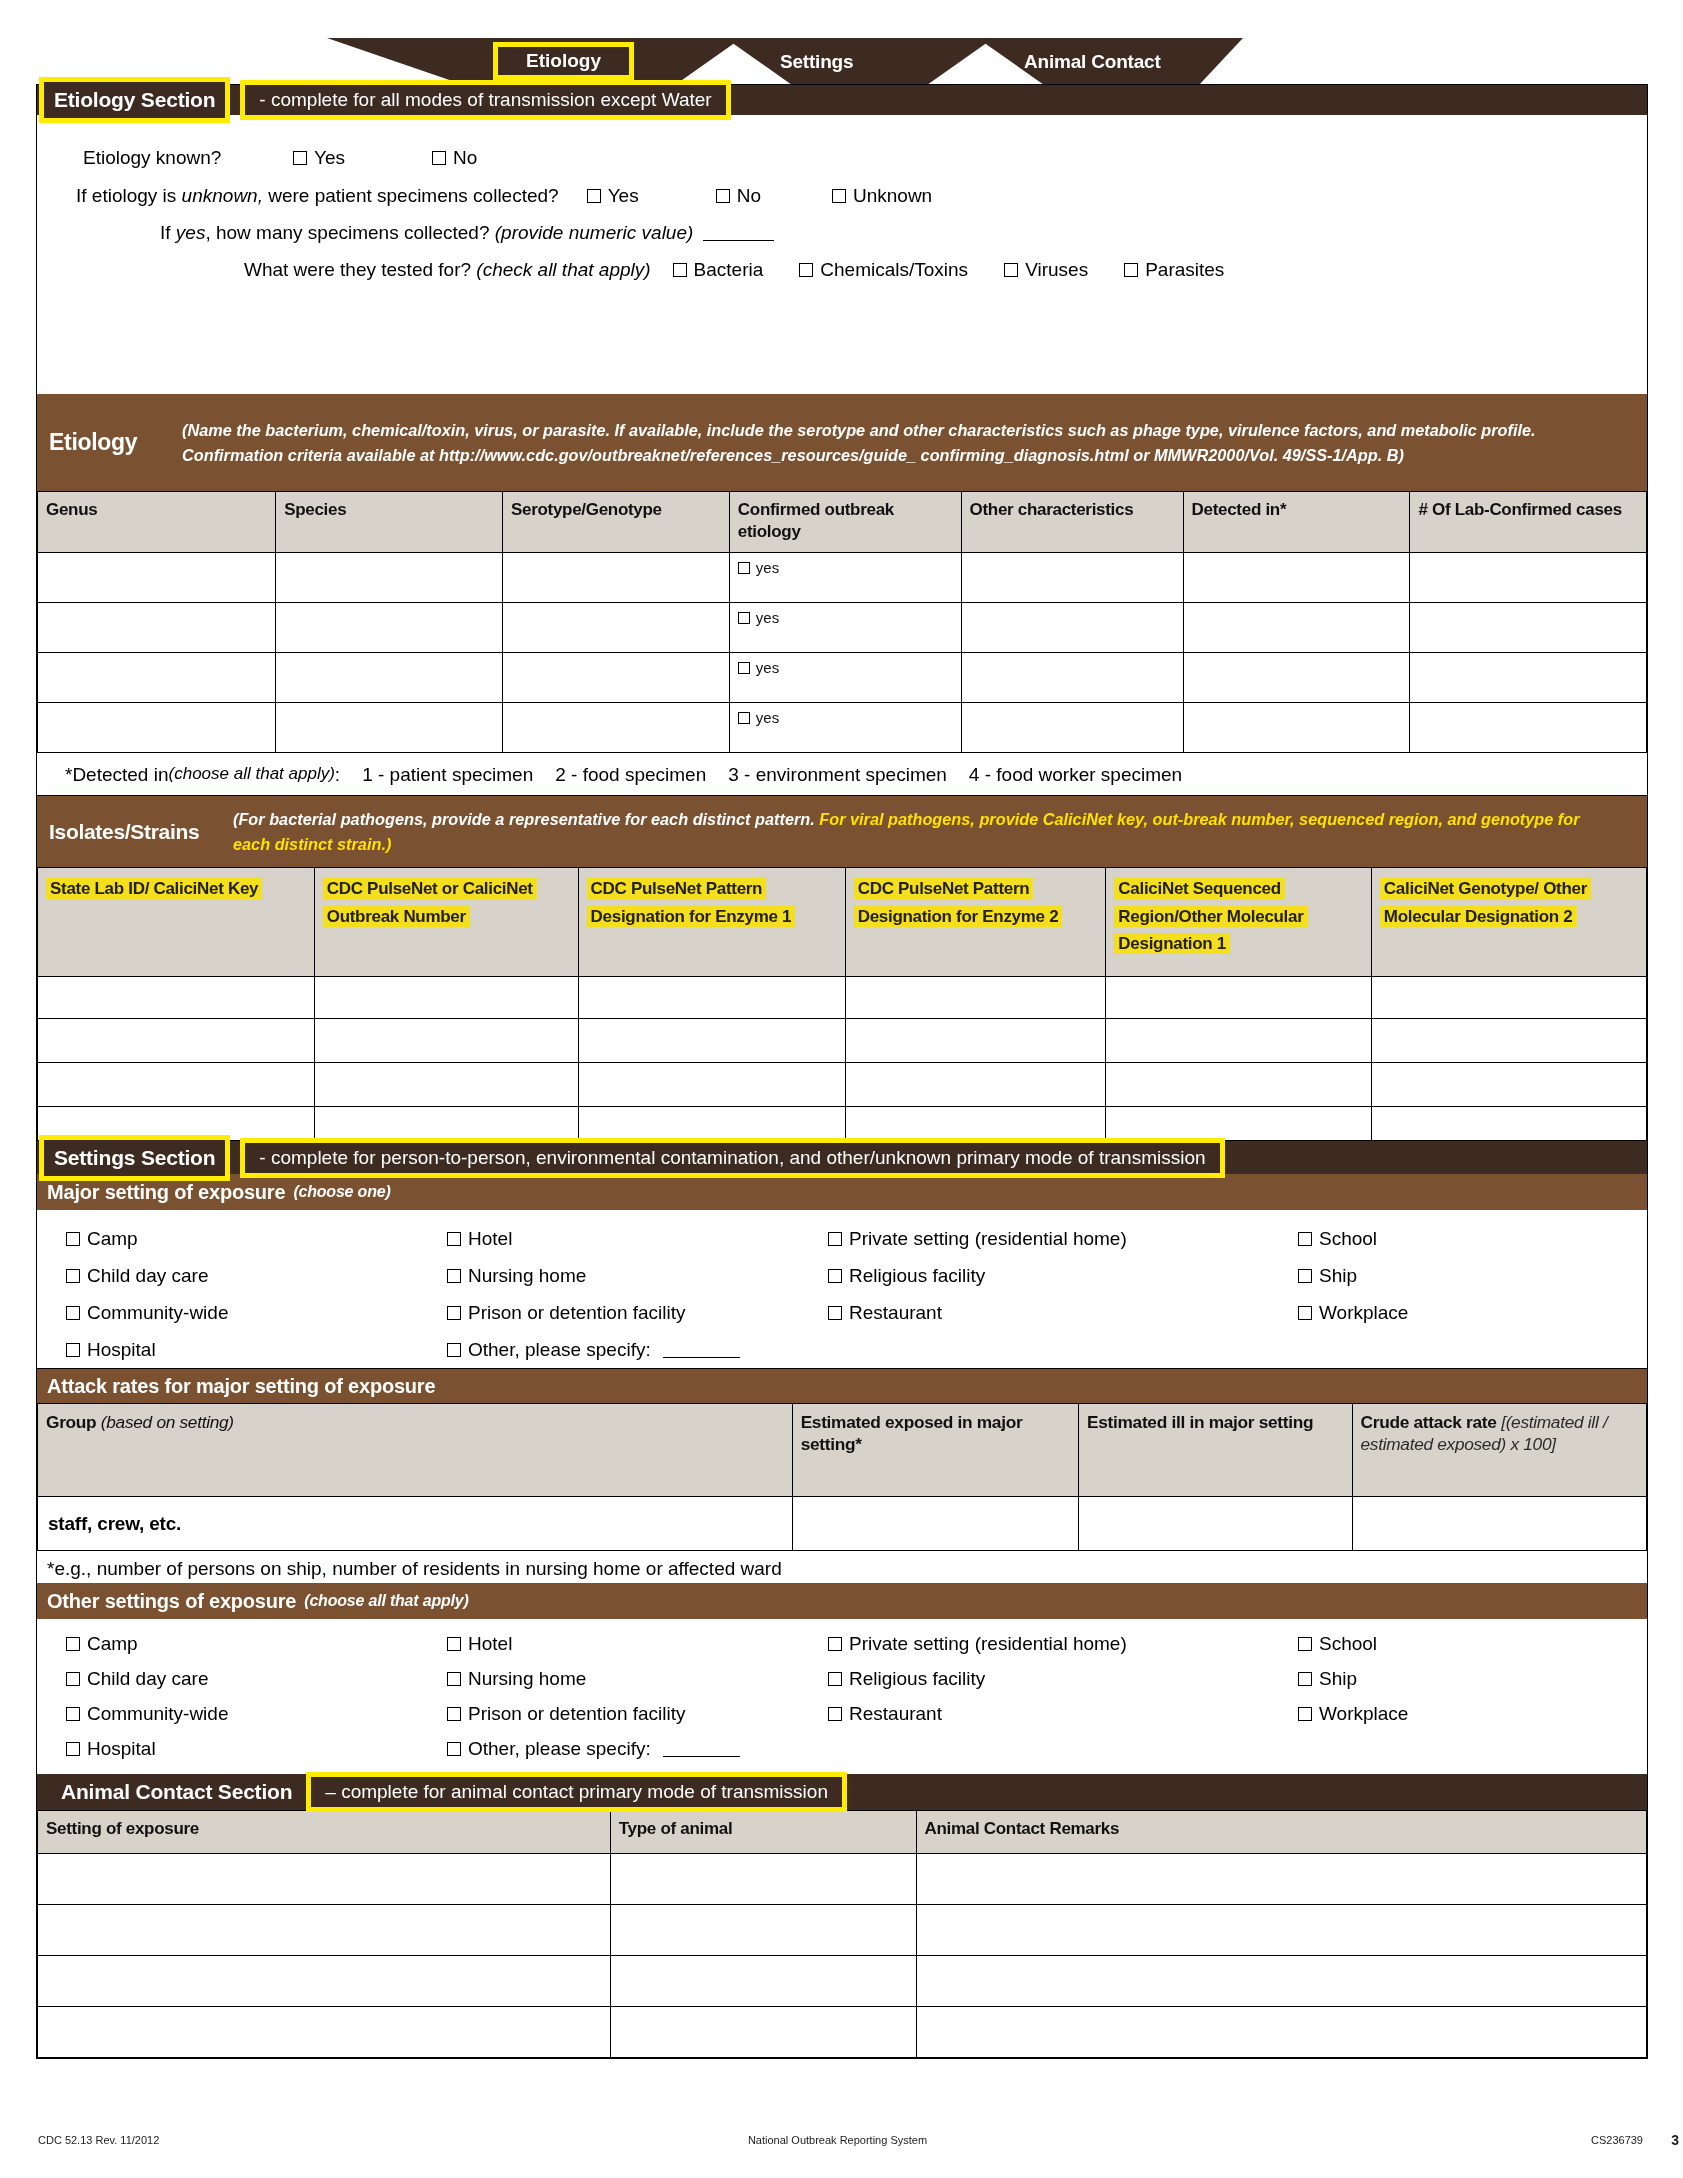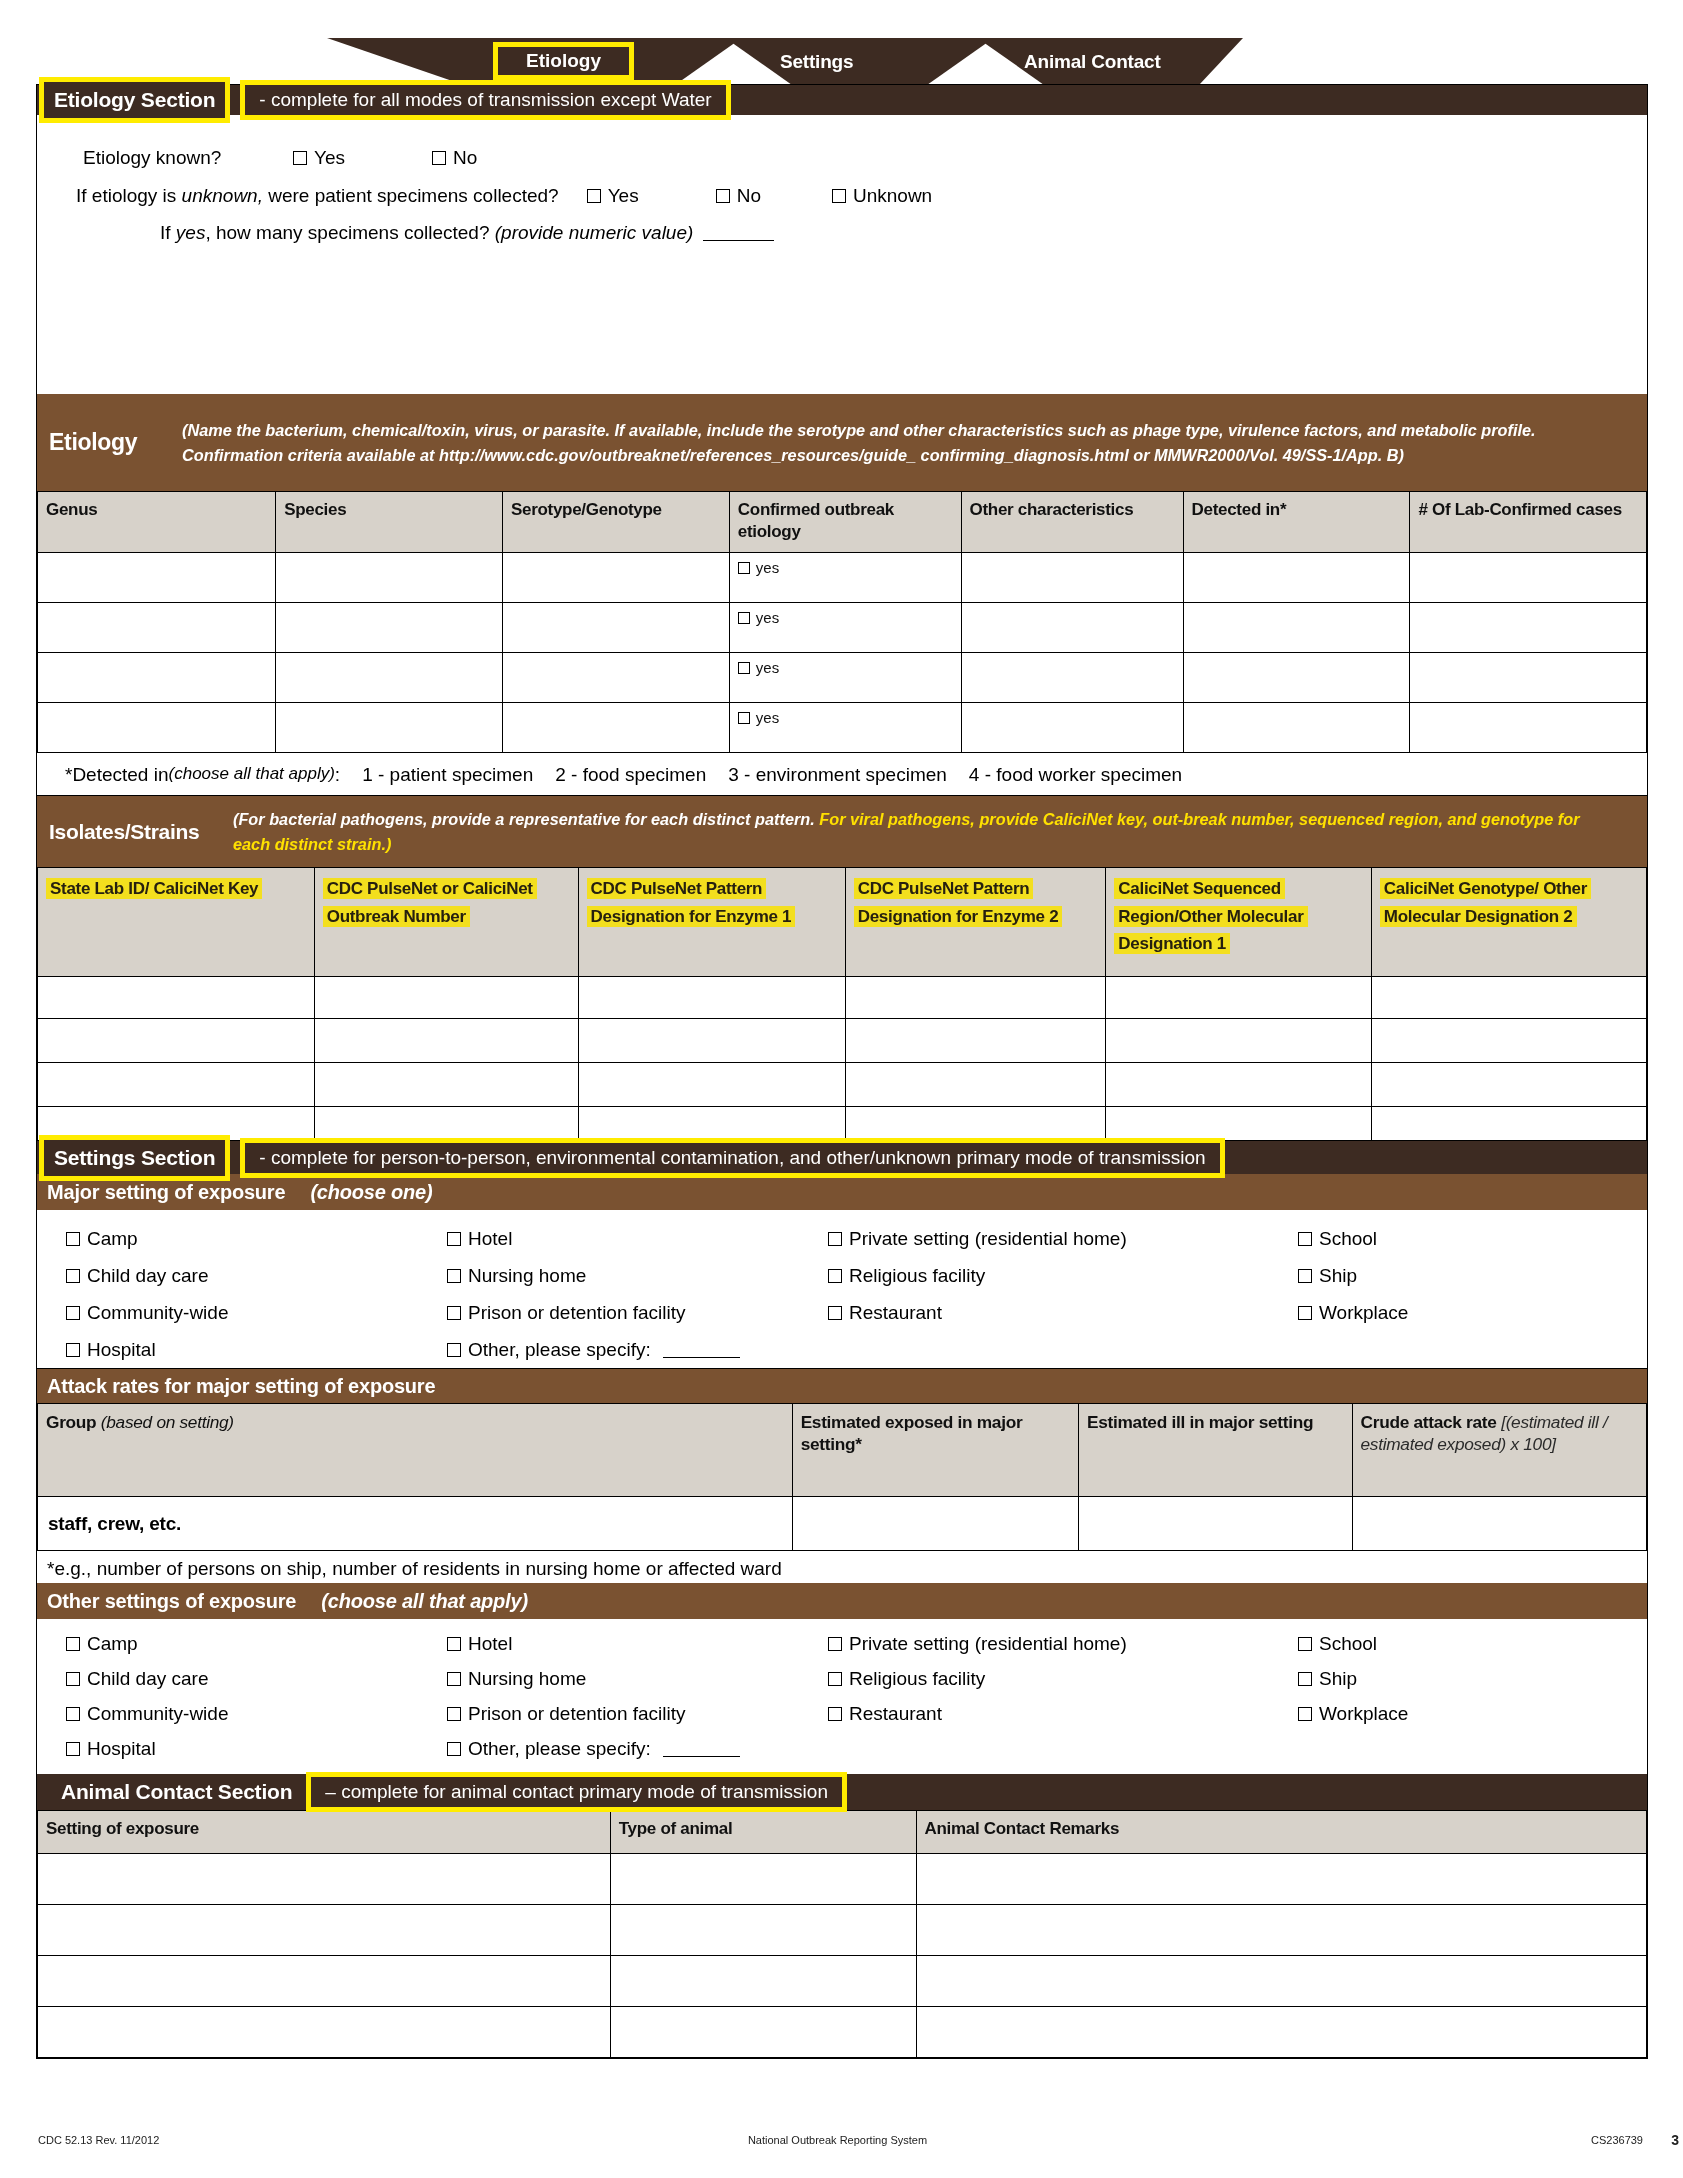--- a/index.html
+++ b/index.html
@@ -85,21 +85,21 @@
 
   
   .cbgrid { position:relative; font-size:19px; }
   .cbcol { position:absolute; top:0; }
   .cbrow { display:flex; align-items:center; white-space:pre;text-align:right; }
 
   .sub-bar {
     display:flex; align-items:center; padding-left:10px;
     font-weight:bold; font-size:20px; letter-spacing:-0.2px;
   }
-  .sub-bar .qual { font-weight:bold; font-style:italic; font-size:20px; margin-left:25px; }
+  .sub-bar .qual { font-weight:bold; font-style:italic; font-size:16px; margin-left:8px; }
 
   .em { font-style:italic; }
 
   
   .attack thead th { font-size:17.3px; }
   .attack .gq { font-weight:normal; font-style:italic; }
   .attack td.rowlabel { font-weight:bold; font-size:19px; padding:0 0 0 10px; vertical-align:middle; letter-spacing:-0.2px; }
   .crude-em { font-weight:normal; font-style:italic; color:#2b2b2b; }
 
   
@@ -145,20 +145,31 @@
       <span class="cb" style="margin-left:28px;"></span>
       <span>Yes</span>
       <span class="cb" style="margin-left:77px;"></span>
       <span>No</span>
       <span class="cb" style="margin-left:71px;"></span>
       <span>Unknown</span>
     </div>
     <div class="qline" style="margin-top:15px; margin-left:77px;">
       <span>If </span><span class="em">yes</span><span>, how many specimens collected? </span><span class="em">(provide numeric value)</span>
       <span class="blank" style="margin-left:10px;"></span>
+    </div>
+    <div class="qline" style="margin-top:15px; margin-left:161px;">
+      <span>What were they tested for? </span><span class="em">(check all that apply)</span>
+      <span class="cb" style="margin-left:22px;"></span>
+      <span>Bacteria</span>
+      <span class="cb" style="margin-left:36px;"></span>
+      <span>Chemicals/Toxins</span>
+      <span class="cb" style="margin-left:36px;"></span>
+      <span>Viruses</span>
+      <span class="cb" style="margin-left:36px;"></span>
+      <span>Parasites</span>
     </div>
   </div>
 
   <div class="note-banner bar-med" style="height:97px;">
     <div class="nb-label" style="width:127px;">Etiology</div>
     <div class="nb-note" style="width:1465px;">(Name the bacterium, chemical/toxin, virus, or parasite. If available, include the serotype and other characteristics such as phage type, virulence factors, and metabolic profile. Confirmation criteria available at http://www.cdc.gov/outbreaknet/references_resources/guide_ confirming_diagnosis.html or MMWR2000/Vol. 49/SS-1/App. B)</div>
   </div>
 
   <table>
     <colgroup>

